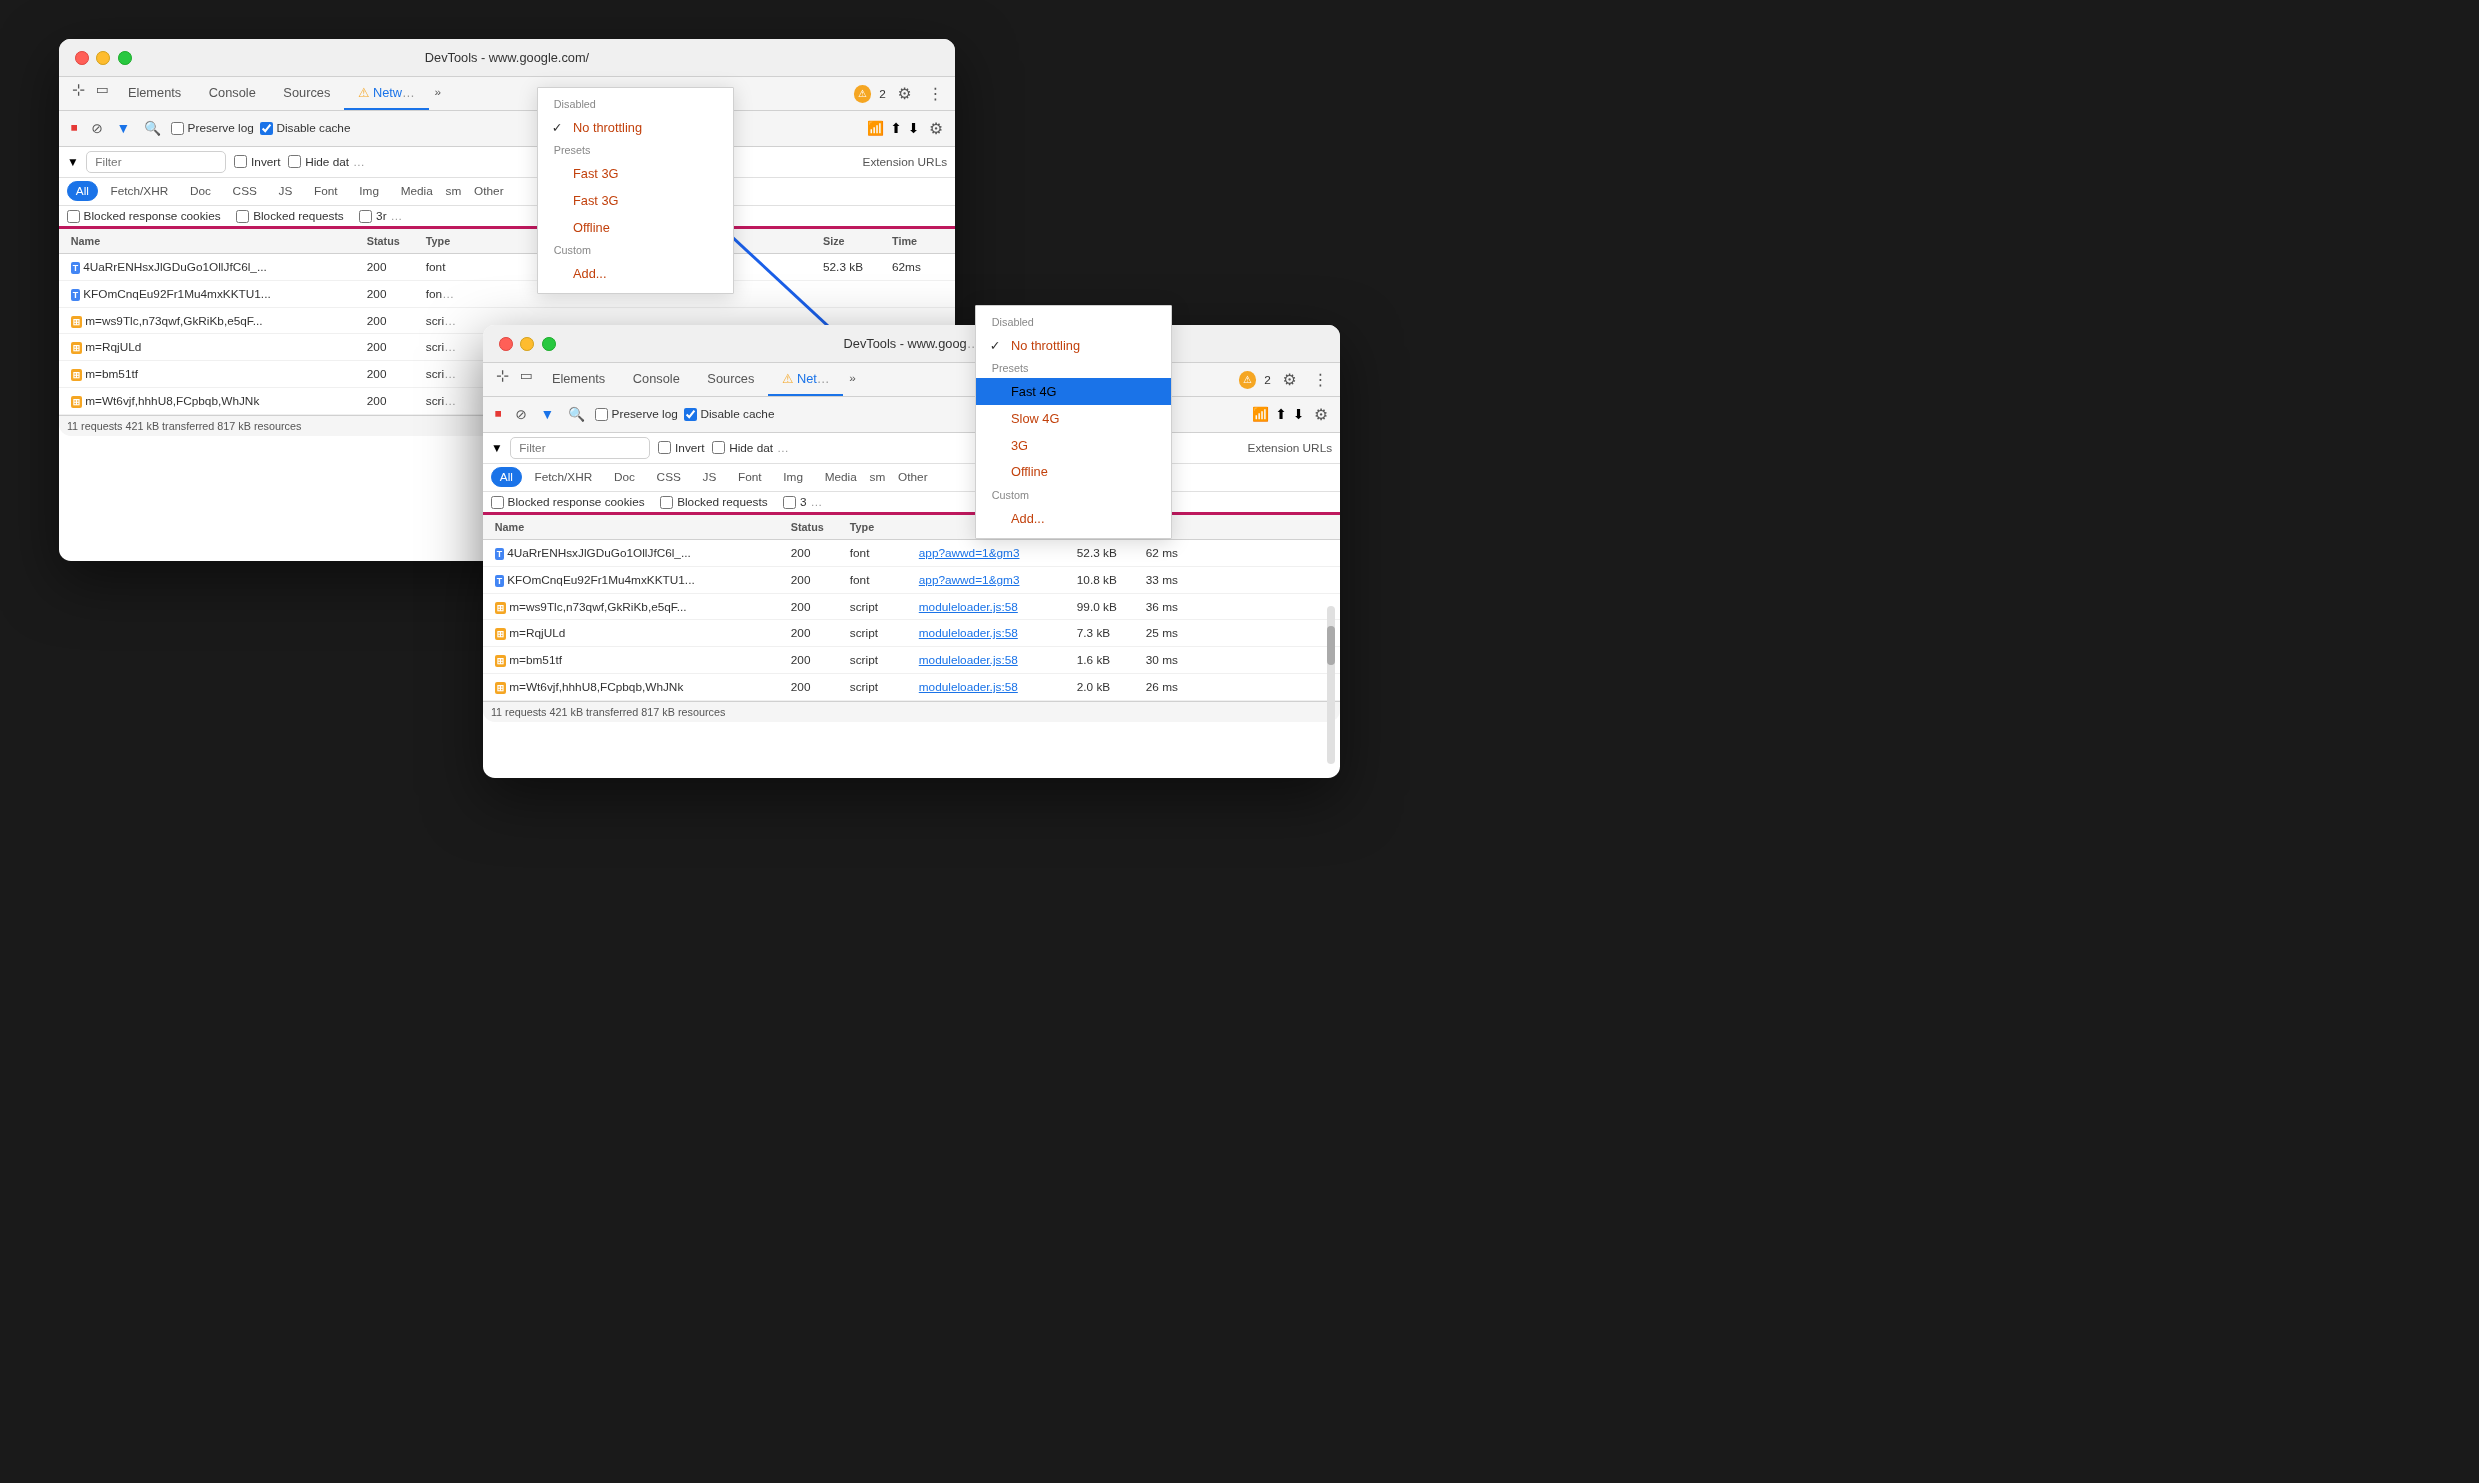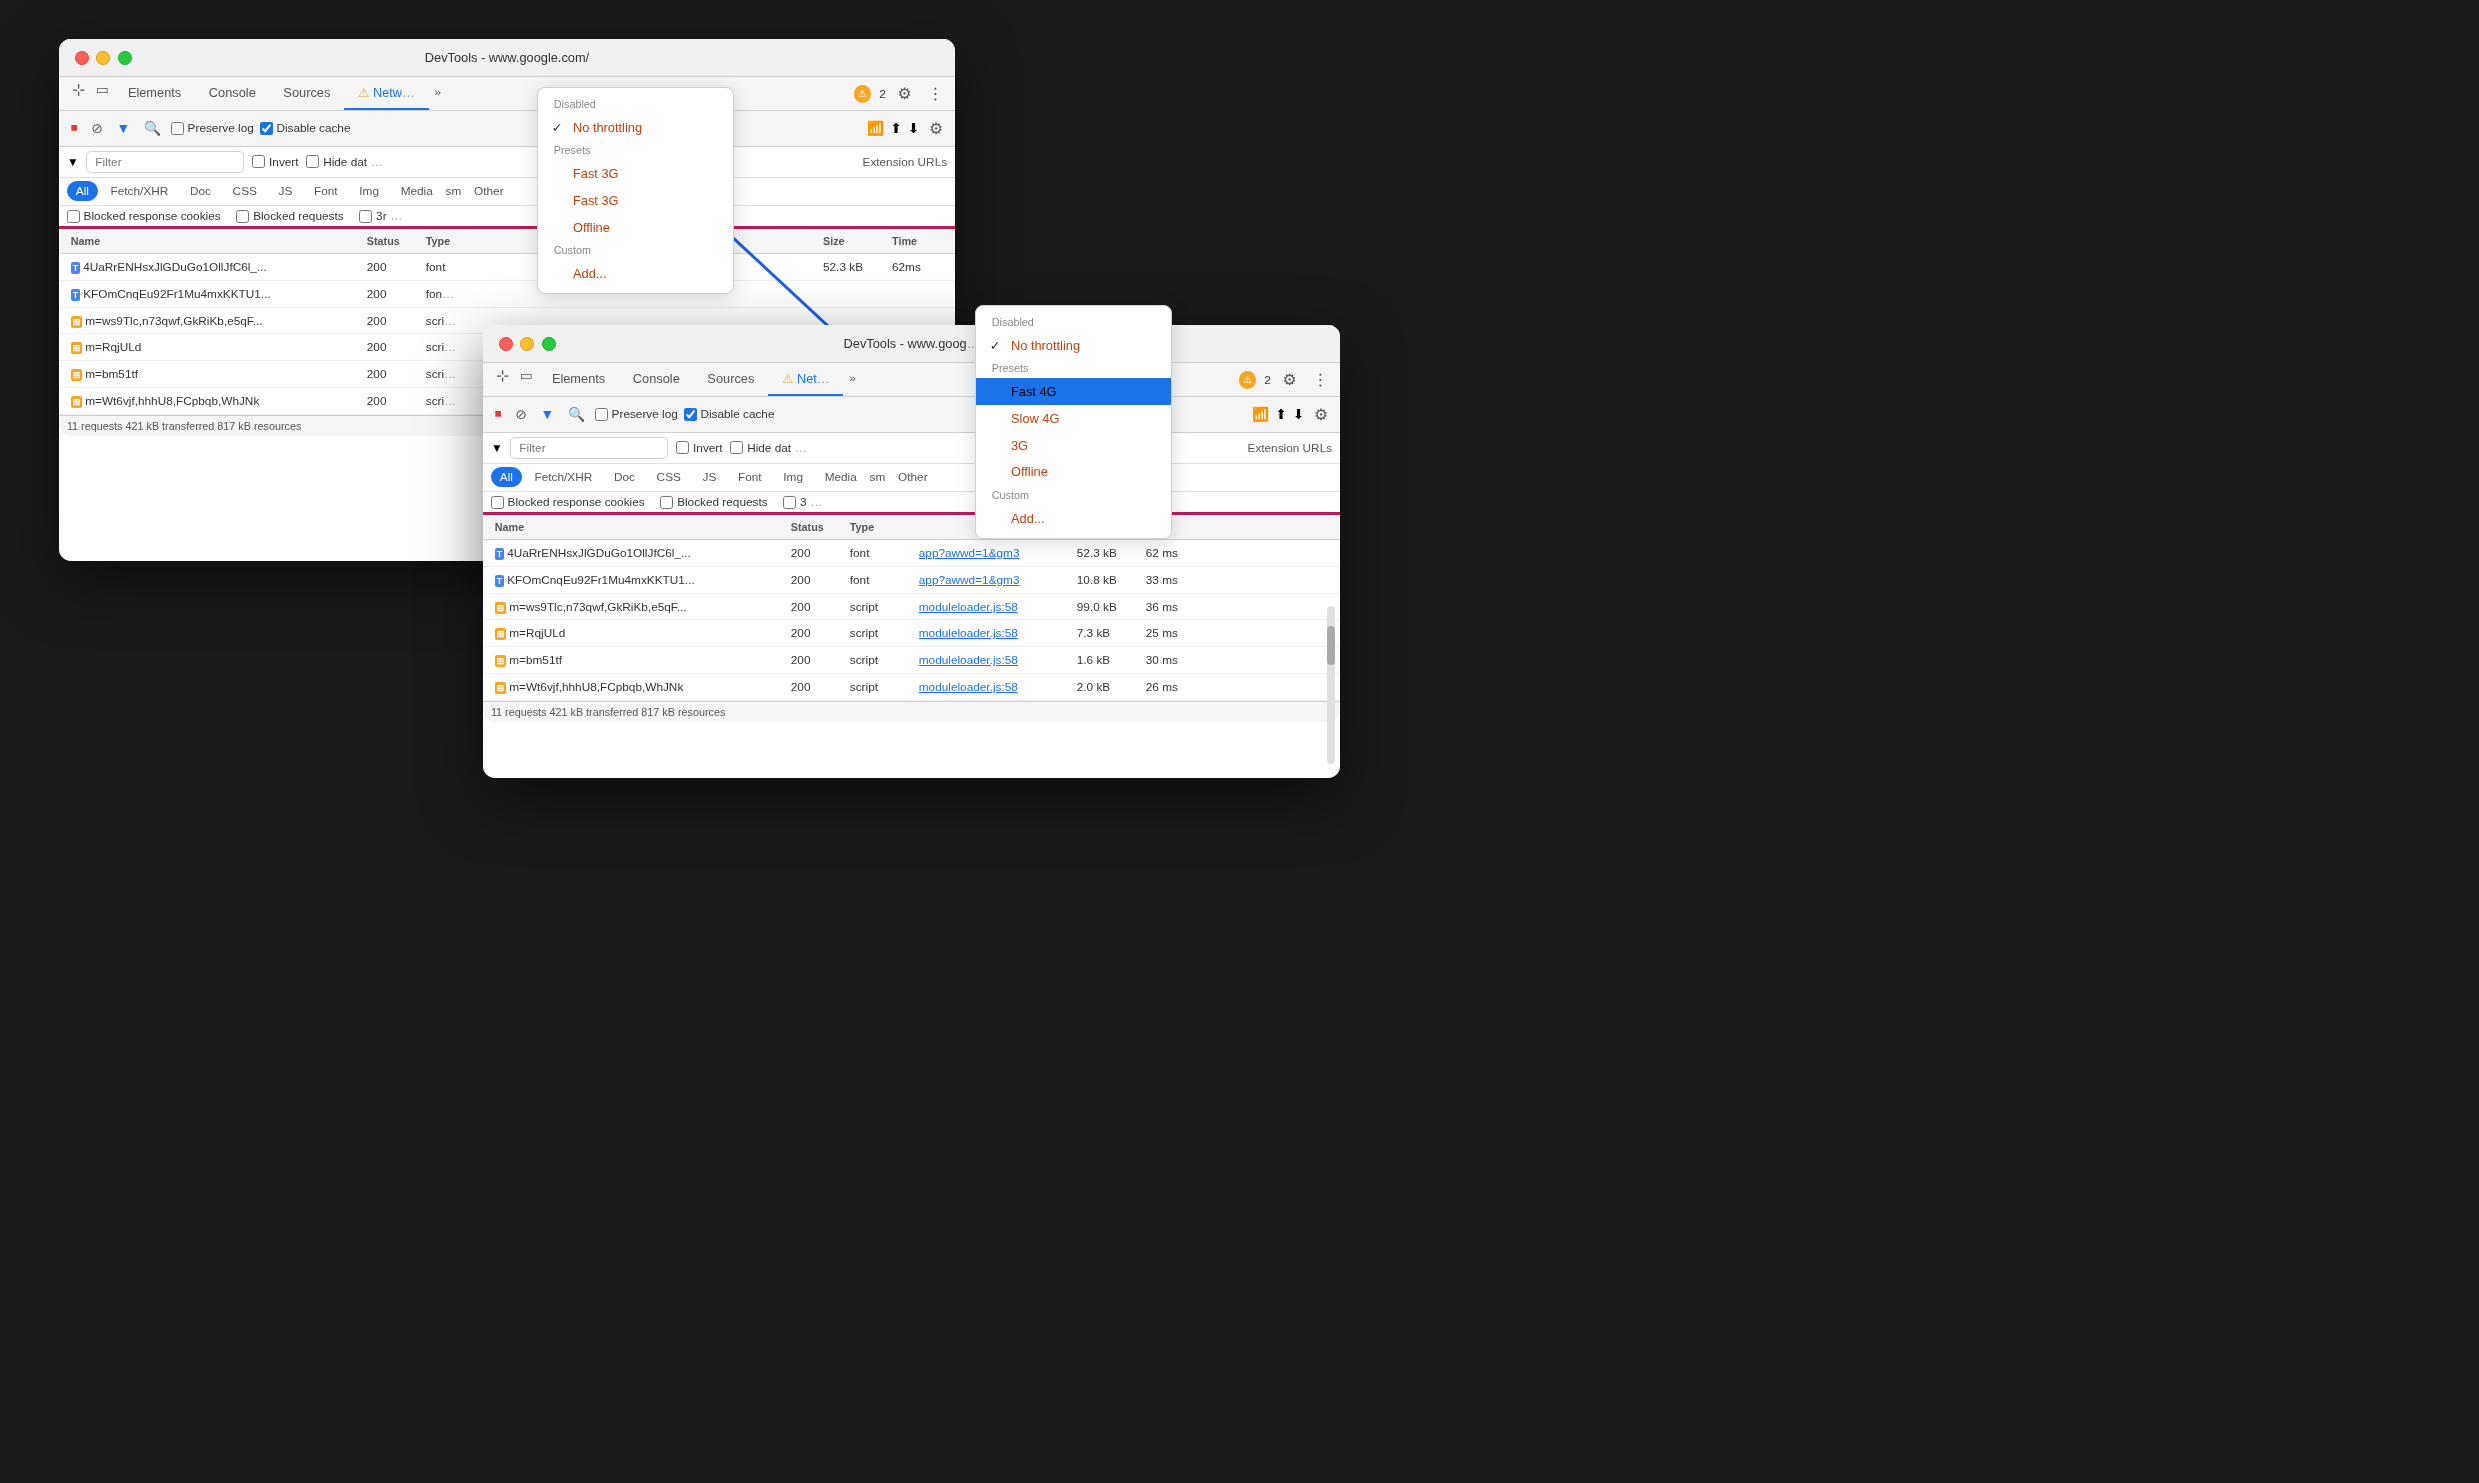--- a/index.html
+++ b/index.html
@@ -109,21 +109,21 @@
       border-bottom: 1px solid #e0e0e0;
       gap: 7.9px;
       font-size: 11.8px;
     }
 
     .filter-input {
       border: 1px solid #d0d0d0;
       border-radius: 5px;
       padding: 3px 7.9px;
       font-size: 11.8px;
-      width: 158px;
+      width: 140px;
       outline: none;
     }
 
     .checkbox-label {
       display: flex;
       align-items: center;
       gap: 3.9px;
       font-size: 11.8px;
       color: #333;
       white-space: nowrap;
@@ -210,21 +210,21 @@
       font-size: 10.8px;
       color: #555;
       gap: 11.8px;
     }
 
     
     .dropdown-menu {
       position: absolute;
       background: white;
       border: 1px solid #d0d0d0;
-      border-radius: 8px;
+      border-radius: 1px;
       box-shadow: 0 3.9px 19.7px rgba(0,0,0,0.15);
       padding: 5.9px 0;
       min-width: 177px;
       z-index: 100;
     }
 
     .menu-item {
       padding: 5.9px 19.7px 5.9px 35px;
       font-size: 12.8px;
       color: #c2410c;

